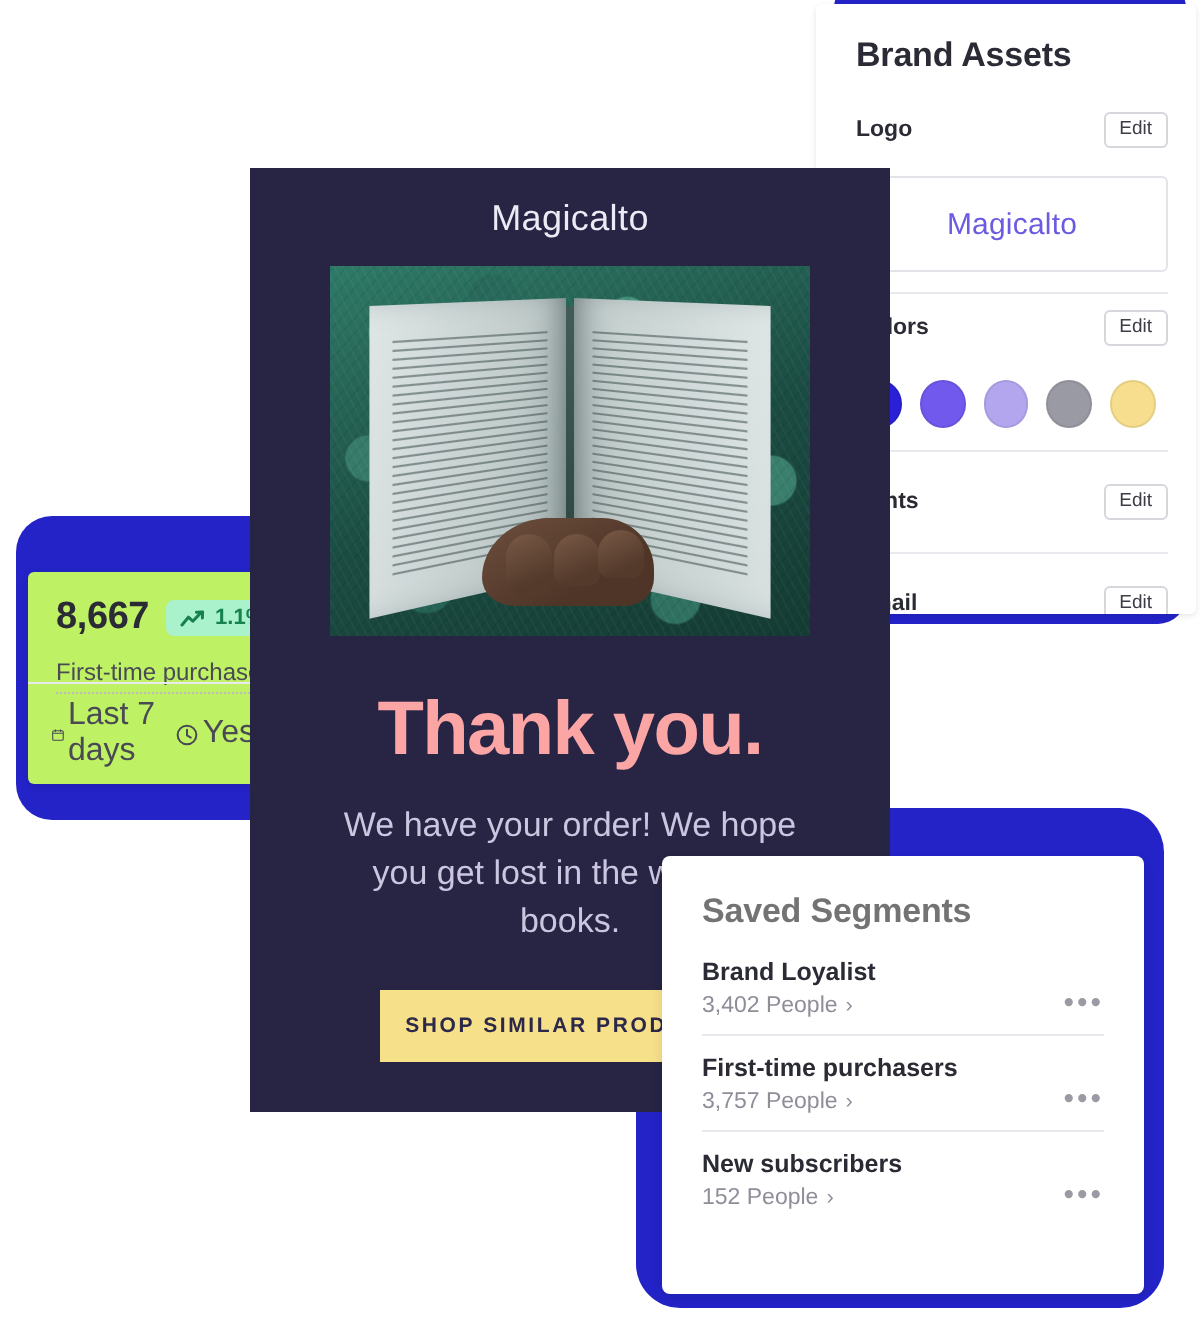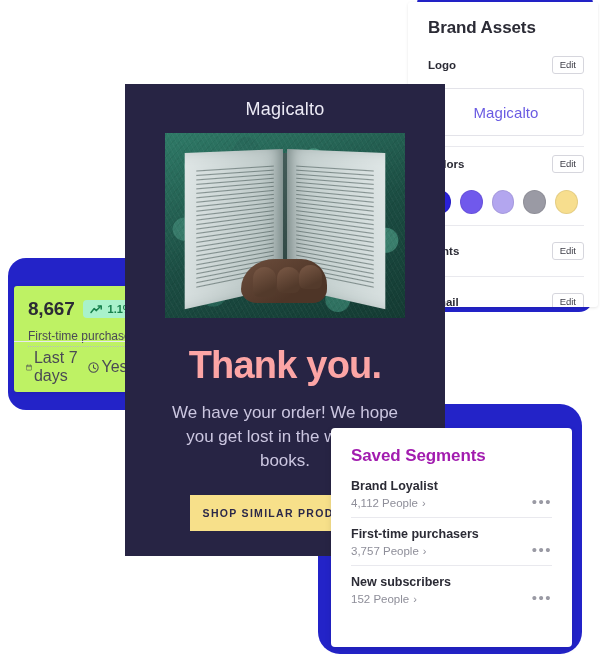--- a/index.html
+++ b/index.html
@@ -319,21 +319,21 @@
     height: 219px;
     background: #ffffff;
     border-radius: 4px;
     box-shadow: 0 2px 6px rgba(0,0,0,0.10);
     z-index: 9;
     overflow: hidden;
   }
   .sc-title {
     font-size: 17px;
     font-weight: 700;
-    color: #a21caf;
+    color: #737373;
     letter-spacing: -0.1px;
     padding: 18px 20px 4px 20px;
   }
   .seg-row {
     padding: 9px 20px 8px 20px;
     display: flex;
     align-items: center;
     justify-content: space-between;
   }
   .seg-name {
@@ -474,21 +474,21 @@
     <button class="em-cta">SHOP SIMILAR PRODUCTS</button>
   </div>
 
   <div id="segments-card">
     <div class="sc-title">Saved Segments</div>
 
     <div class="seg-row">
       <div>
         <div class="seg-name">Brand Loyalist</div>
         <div class="seg-count">
-          <span>4,112 People</span>
+          <span>3,402 People</span>
           <span class="seg-chev">›</span>
         </div>
       </div>
       <div class="seg-more">•••</div>
     </div>
     <div class="seg-divider"></div>
 
     <div class="seg-row">
       <div>
         <div class="seg-name">First-time purchasers</div>

